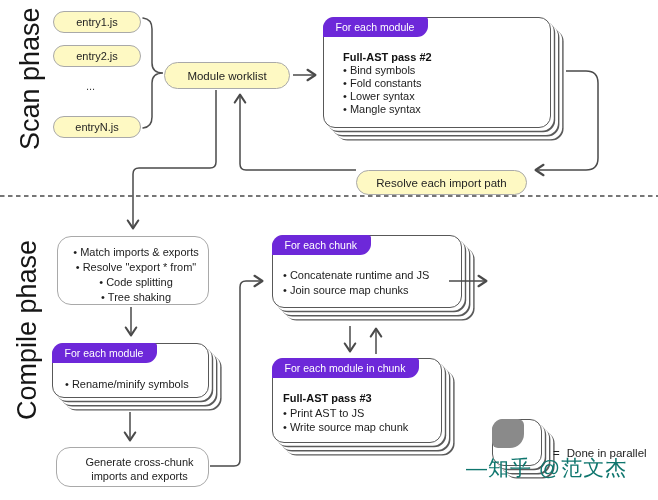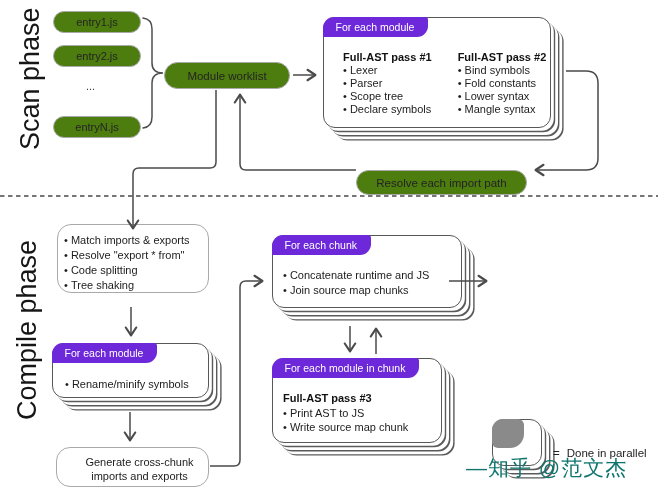--- a/index.html
+++ b/index.html
@@ -18,21 +18,21 @@
 
   .phase-label {
     position: absolute; transform: rotate(-90deg); transform-origin: center;
     text-align: center; font-size: 27px; font-weight: 500; color: #161616;
     white-space: nowrap; z-index: 2;
   }
   #scan-label    { left: -36px; top: 69px;  width: 132px; height: 30px; line-height: 30px; }
   #compile-label { left: -64px; top: 315px; width: 182px; height: 30px; line-height: 30px; }
 
   .pill {
-    position: absolute; background: #4d7c0f; border: 1.3px solid #a9a9a9;
+    position: absolute; background: #fef9c3; border: 1.3px solid #a9a9a9;
     border-radius: 999px; display: flex; align-items: center; justify-content: center;
     font-size: 11px; color: #242424; z-index: 3; white-space: nowrap;
   }
   .pill.big { font-size: 11.5px; }
 
   .ellipsis { position: absolute; font-size: 11px; color: #3c3c3c; z-index: 3; }
 
   .roundbox {
     position: absolute; background: #fff; border: 1.3px solid #a9a9a9;
     border-radius: 14px; color: #1c1c1c; font-size: 11px; z-index: 3;
@@ -61,21 +61,21 @@
   .bullet { text-indent: -8px; padding-left: 8px; }
   .bullet::before { content: "\2022\00a0"; }
 
   .card-title { font-weight: bold; color: #111; }
 
   
   #scan-card { left: 323px; top: 17px; width: 228px; height: 111px; }
   #scan-card .cols { display: flex; gap: 26px; margin: 33px 0 0 19px; line-height: 13px; }
 
   
-  #match-box { left: 57px; top: 224px; width: 152px; height: 69px; padding: 8px 0 0 6px; line-height: 15px; }
+  #match-box { left: 57px; top: 236px; width: 152px; height: 69px; padding: 8px 0 0 6px; line-height: 15px; text-align: center; }
 
   
   #compile-module-card { left: 52px; top: 343px; width: 157px; height: 55px; }
   #compile-module-card .content { margin: 33px 0 0 12px; line-height: 15px; }
 
   
   #generate-box { left: 56px; top: 447px; width: 153px; height: 40px; padding: 7px 0 12px 14px; line-height: 14px; text-align: center; }
 
   
   #chunk-card { left: 272px; top: 235px; width: 190px; height: 73px; }
@@ -150,27 +150,20 @@
   <div class="pill" id="entry2">entry2.js</div>
   <div class="ellipsis" id="entry-ellipsis">...</div>
   <div class="pill" id="entryN">entryN.js</div>
 
   <div class="pill big" id="worklist">Module worklist</div>
 
   <div class="card stack" id="scan-card">
     <div class="tab">For each module</div>
     <div class="cols">
       <div class="col">
-        <div class="card-title">Full-AST pass #1</div>
-        <div class="bullet">Lexer</div>
-        <div class="bullet">Parser</div>
-        <div class="bullet">Scope tree</div>
-        <div class="bullet">Declare symbols</div>
-      </div>
-      <div class="col">
         <div class="card-title">Full-AST pass #2</div>
         <div class="bullet">Bind symbols</div>
         <div class="bullet">Fold constants</div>
         <div class="bullet">Lower syntax</div>
         <div class="bullet">Mangle syntax</div>
       </div>
     </div>
   </div>
 
   <div class="pill big" id="resolve">Resolve each import path</div>

